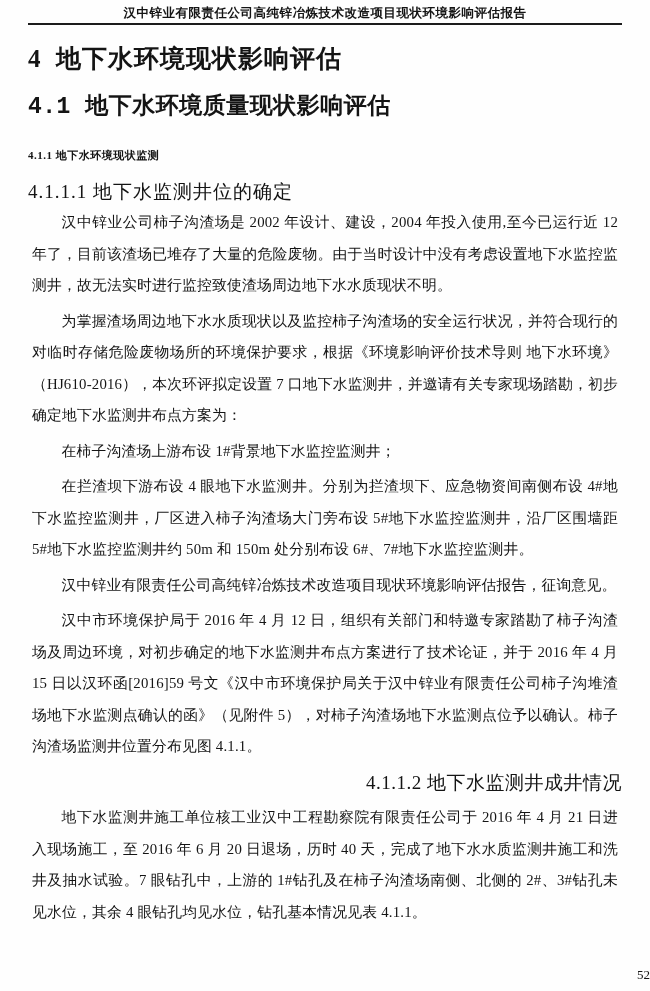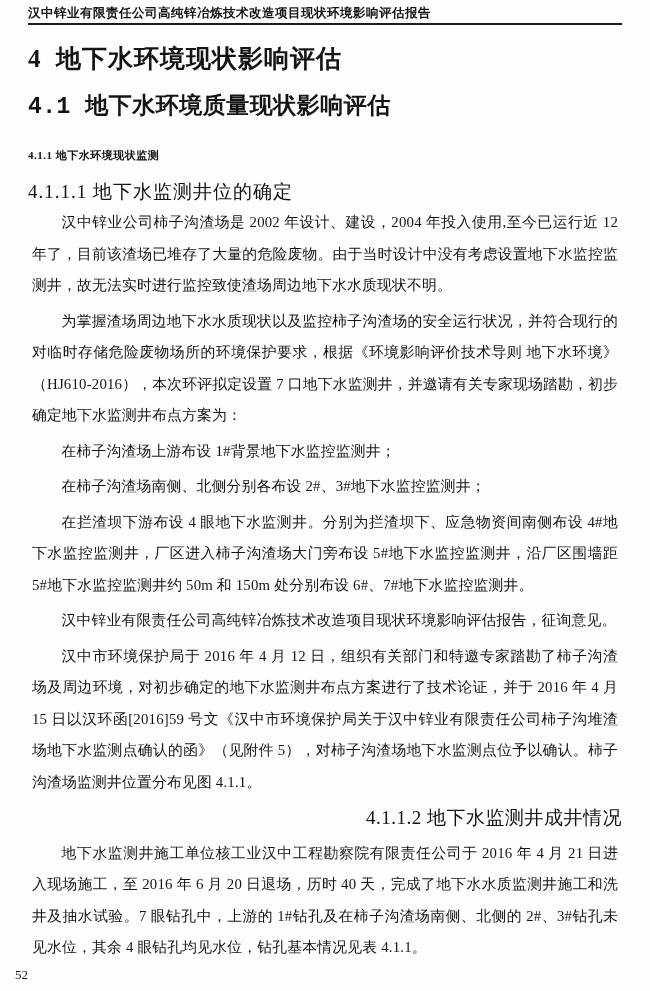--- a/index.html
+++ b/index.html
@@ -14,21 +14,21 @@
     box-sizing: border-box;
     padding: 0 28px;
     background: #fefefe;
     overflow: hidden;
     font-family: "Liberation Serif", "DejaVu Serif", serif;
     color: #141414;
   }
   .header {
     padding-top: 5px;
     padding-bottom: 2px;
-    text-align: left;
+    text-align: center;
     font-weight: bold;
     font-size: 12.5px;
     line-height: 16px;
     border-bottom: 2px solid #1c1c1c;
     letter-spacing: 0.5px;
   }
   .chapter-title {
     margin: 19px 0 0 0;
     font-size: 25px;
     line-height: 30px;
@@ -70,21 +70,21 @@
     line-height: 31.5px;
     text-align: justify;
     text-indent: 2em;
     letter-spacing: 0.2px;
   }
   .footer {
     position: absolute;
     left: 15px;
     right: 0;
     bottom: 8px;
-    text-align: left;
+    text-align: right;
     font-size: 13px;
     line-height: 16px;
   }
 </style>
 </head>
 <body>
 
 <div class="page">
 
   <div class="header">
@@ -100,21 +100,20 @@
     <h3 class="subsection-title">4.1.1 地下水环境现状监测</h3>
 
     <div class="clause-title">4.1.1.1 地下水监测井位的确定</div>
 
     <p>汉中锌业公司柿子沟渣场是 2002 年设计、建设，2004 年投入使用,至今已运行近 12 年了，目前该渣场已堆存了大量的危险废物。由于当时设计中没有考虑设置地下水监控监测井，故无法实时进行监控致使渣场周边地下水水质现状不明。</p>
 
     <p>为掌握渣场周边地下水水质现状以及监控柿子沟渣场的安全运行状况，并符合现行的对临时存储危险废物场所的环境保护要求，根据《环境影响评价技术导则 地下水环境》（HJ610-2016），本次环评拟定设置 7 口地下水监测井，并邀请有关专家现场踏勘，初步确定地下水监测井布点方案为：</p>
 
     <p>在柿子沟渣场上游布设 1#背景地下水监控监测井；</p>
 
-    <p>在柿子沟渣场南侧、北侧分别各布设 2#、3#地下水监控监测井；</p>
 
     <p>在拦渣坝下游布设 4 眼地下水监测井。分别为拦渣坝下、应急物资间南侧布设 4#地下水监控监测井，厂区进入柿子沟渣场大门旁布设 5#地下水监控监测井，沿厂区围墙距 5#地下水监控监测井约 50m 和 150m 处分别布设 6#、7#地下水监控监测井。</p>
 
     <p>汉中锌业有限责任公司高纯锌冶炼技术改造项目现状环境影响评估报告，征询意见。</p>
 
     <p>汉中市环境保护局于 2016 年 4 月 12 日，组织有关部门和特邀专家踏勘了柿子沟渣场及周边环境，对初步确定的地下水监测井布点方案进行了技术论证，并于 2016 年 4 月 15 日以汉环函[2016]59 号文《汉中市环境保护局关于汉中锌业有限责任公司柿子沟堆渣场地下水监测点确认的函》（见附件 5），对柿子沟渣场地下水监测点位予以确认。柿子沟渣场监测井位置分布见图 4.1.1。</p>
 
     <div class="clause-title in-flow">4.1.1.2 地下水监测井成井情况</div>
 
     <p>地下水监测井施工单位核工业汉中工程勘察院有限责任公司于 2016 年 4 月 21 日进入现场施工，至 2016 年 6 月 20 日退场，历时 40 天，完成了地下水水质监测井施工和洗井及抽水试验。7 眼钻孔中，上游的 1#钻孔及在柿子沟渣场南侧、北侧的 2#、3#钻孔未见水位，其余 4 眼钻孔均见水位，钻孔基本情况见表 4.1.1。</p>

